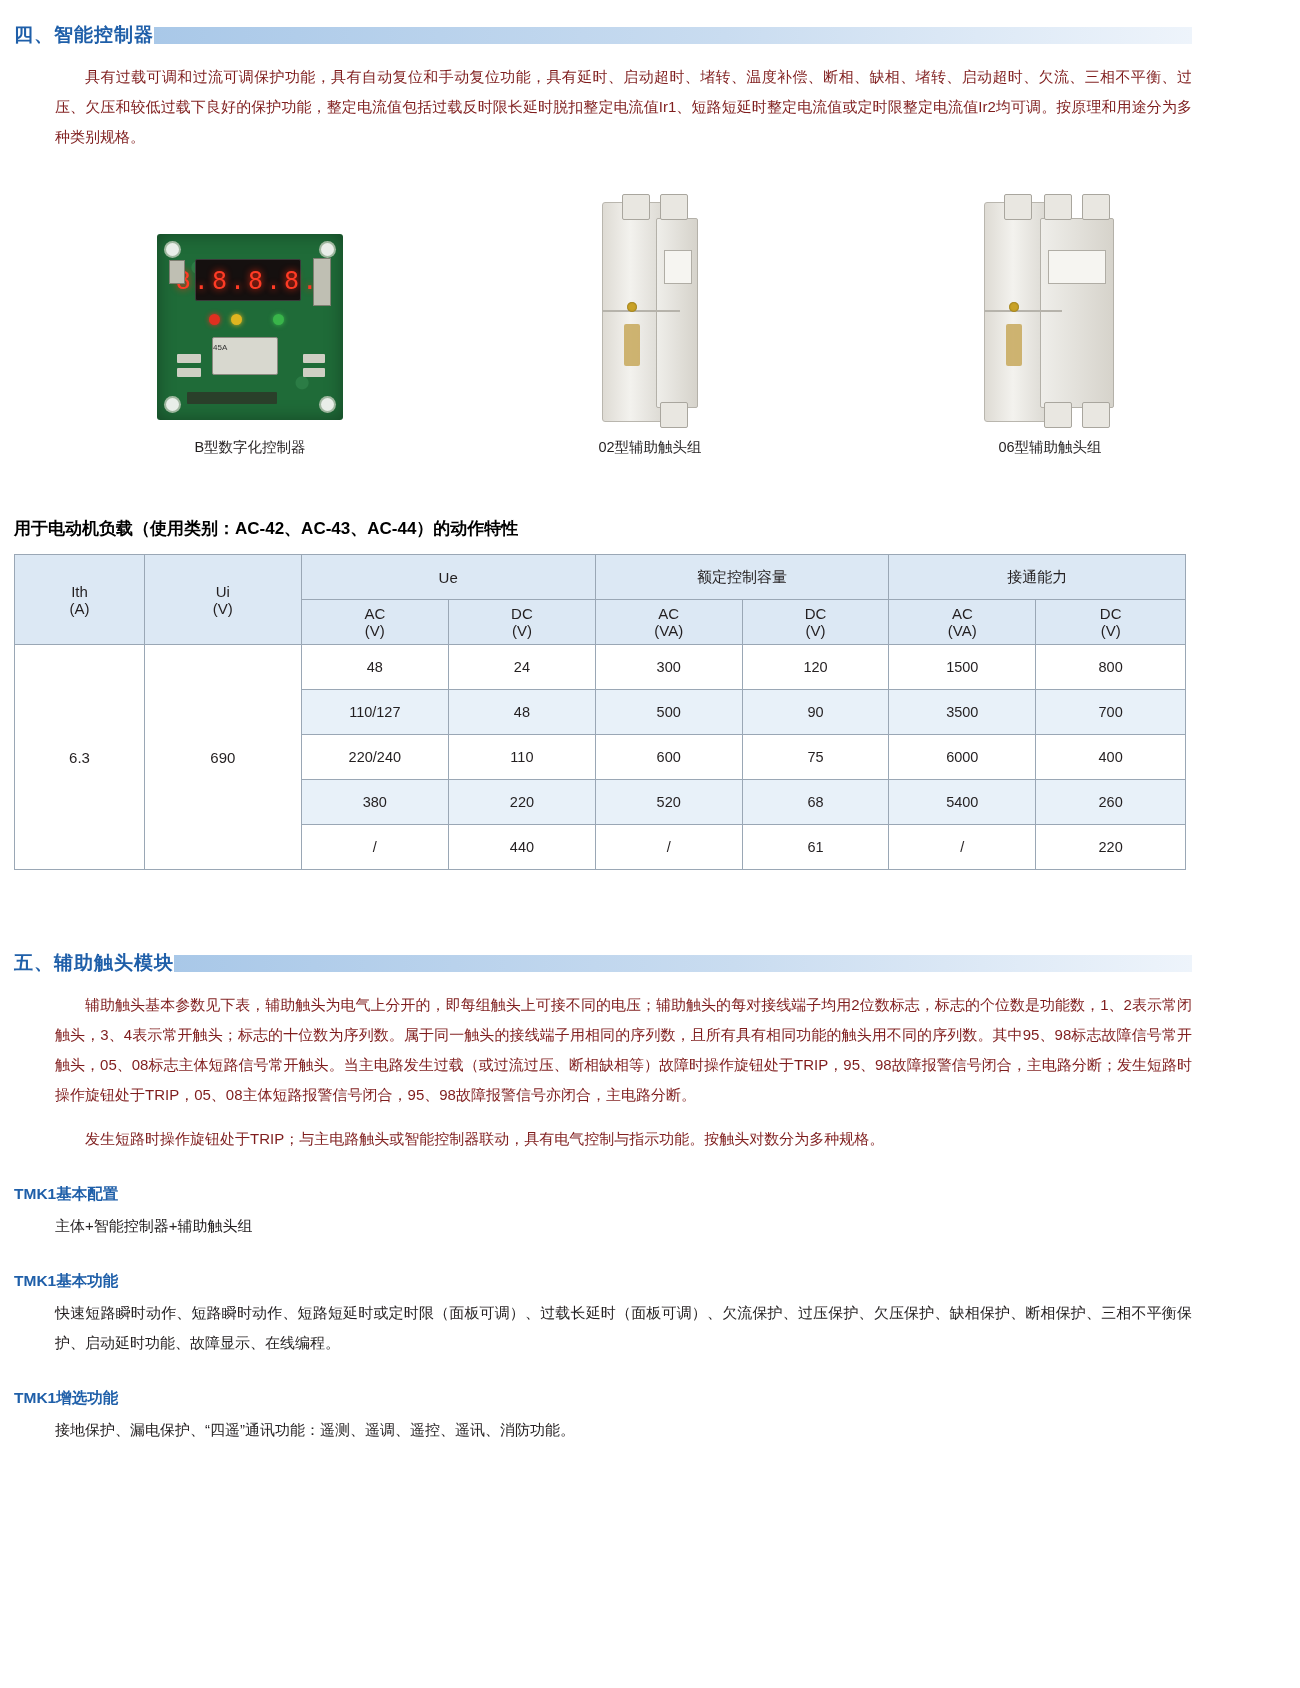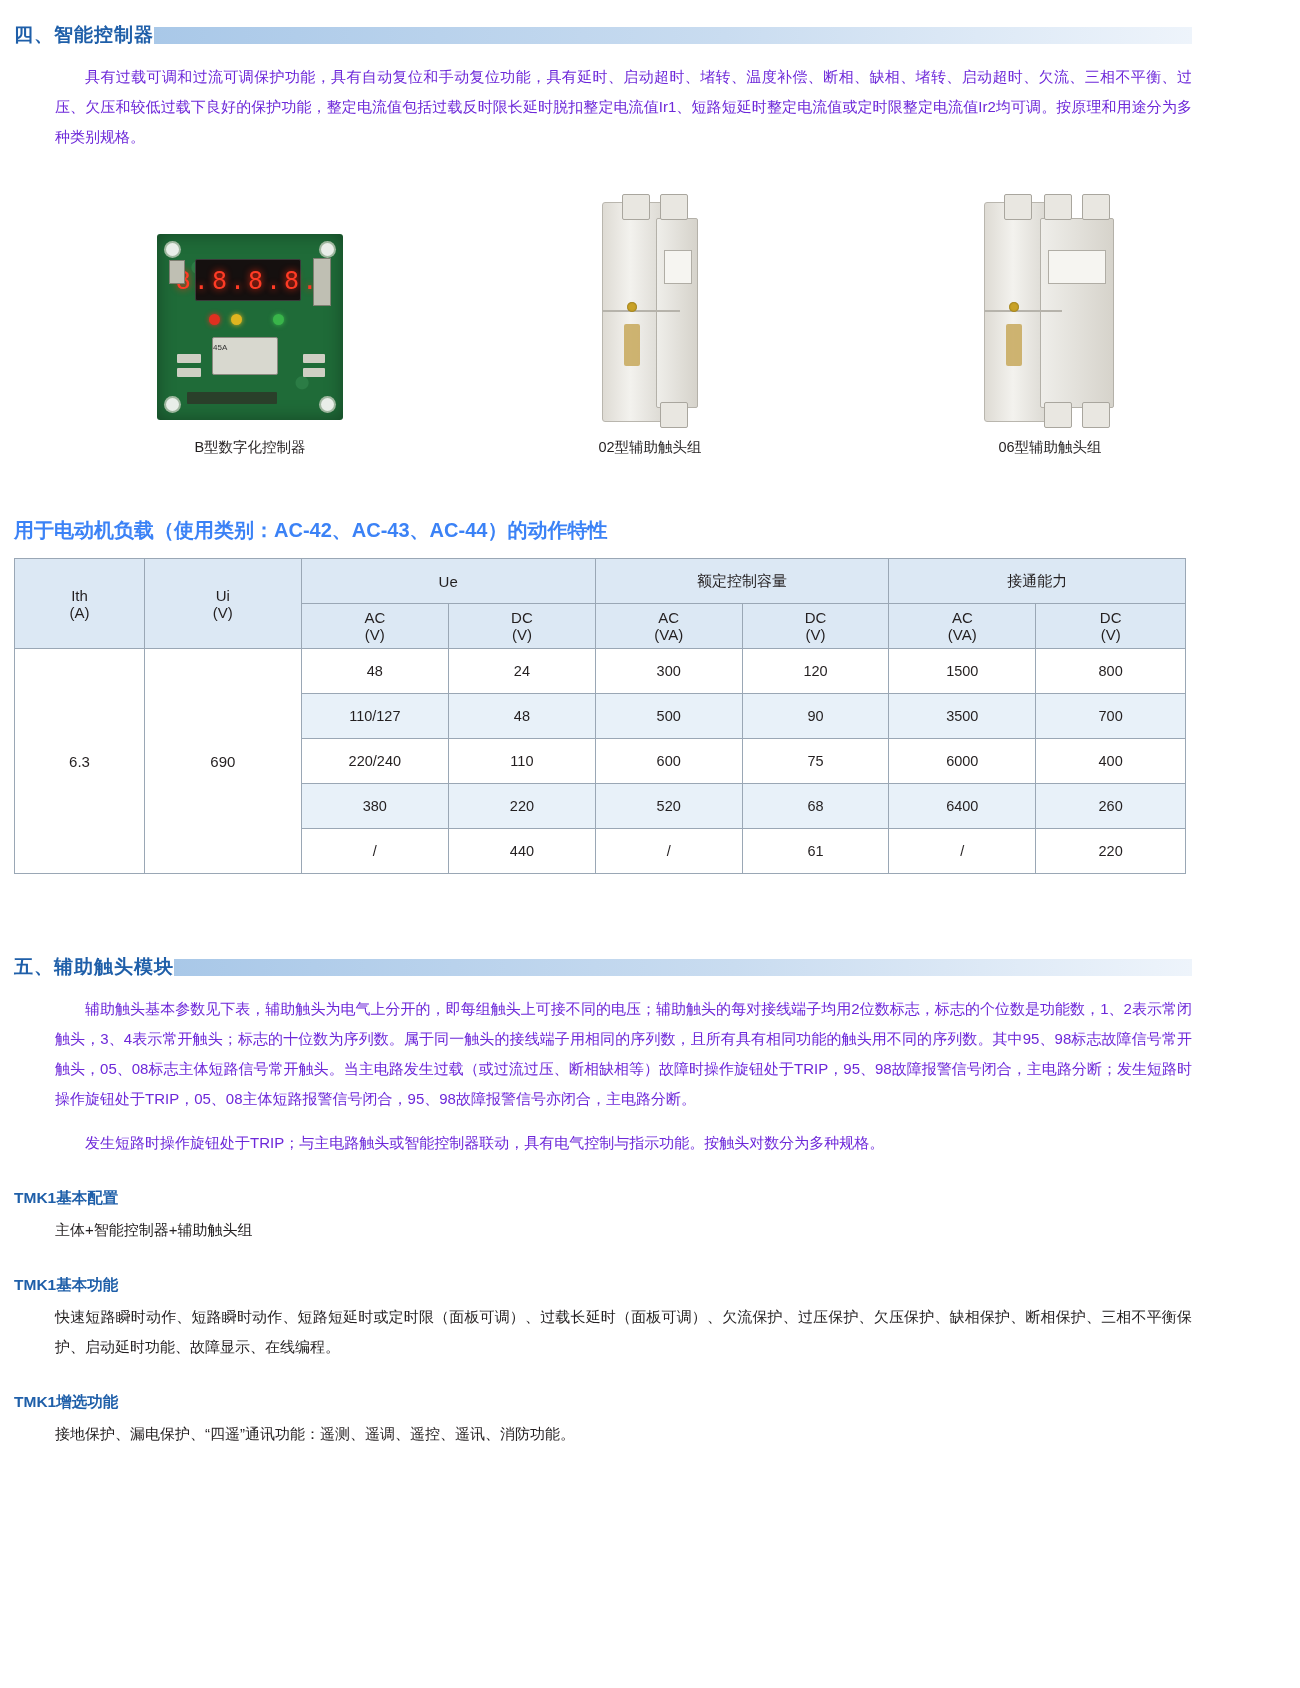--- a/index.html
+++ b/index.html
@@ -44,21 +44,21 @@
     margin-right: 108px;
   }
 
   
   .para {
     margin: 14px 108px 0 55px;
     font-size: 15px;
     line-height: 30px;
     text-align: justify;
     text-indent: 2em;
-    color: #6d28d9;
+    color: #7f1d1d;
   }
 
   
   .product-row {
     display: flex;
     justify-content: center;
     align-items: flex-end;
     margin: 28px 0 0 0;
     gap: 130px;
   }
@@ -239,23 +239,23 @@
   .module.wide .rail { left: 56px; width: 72px; }
   .module.wide .term.t1 { left: 60px; }
   .module.wide .term.t3 { left: 98px; top: -8px; }
   .module.wide .term.t2 { left: 60px; }
   .module.wide .term.t4 { left: 98px; bottom: -8px; }
   .module.wide .label { left: 64px; width: 58px; }
 
   
   .table-title {
     margin: 60px 0 14px 14px;
-    font-size: 20px;
+    font-size: 17px;
     font-weight: bold;
-    color: #3b82f6;
+    color: #000000;
   }
 
   
   table.spec {
     border-collapse: collapse;
     width: 1172px;
     margin-left: 14px;
     font-size: 14.5px;
   }
   table.spec th, table.spec td {
@@ -443,21 +443,21 @@
         <td class="v">600</td>
         <td class="v">75</td>
         <td class="v">6000</td>
         <td class="v">400</td>
       </tr>
       <tr class="alt">
         <td class="v">380</td>
         <td class="v">220</td>
         <td class="v">520</td>
         <td class="v">68</td>
-        <td class="v">6400</td>
+        <td class="v">5400</td>
         <td class="v">260</td>
       </tr>
       <tr>
         <td class="v">/</td>
         <td class="v">440</td>
         <td class="v">/</td>
         <td class="v">61</td>
         <td class="v">/</td>
         <td class="v">220</td>
       </tr>

